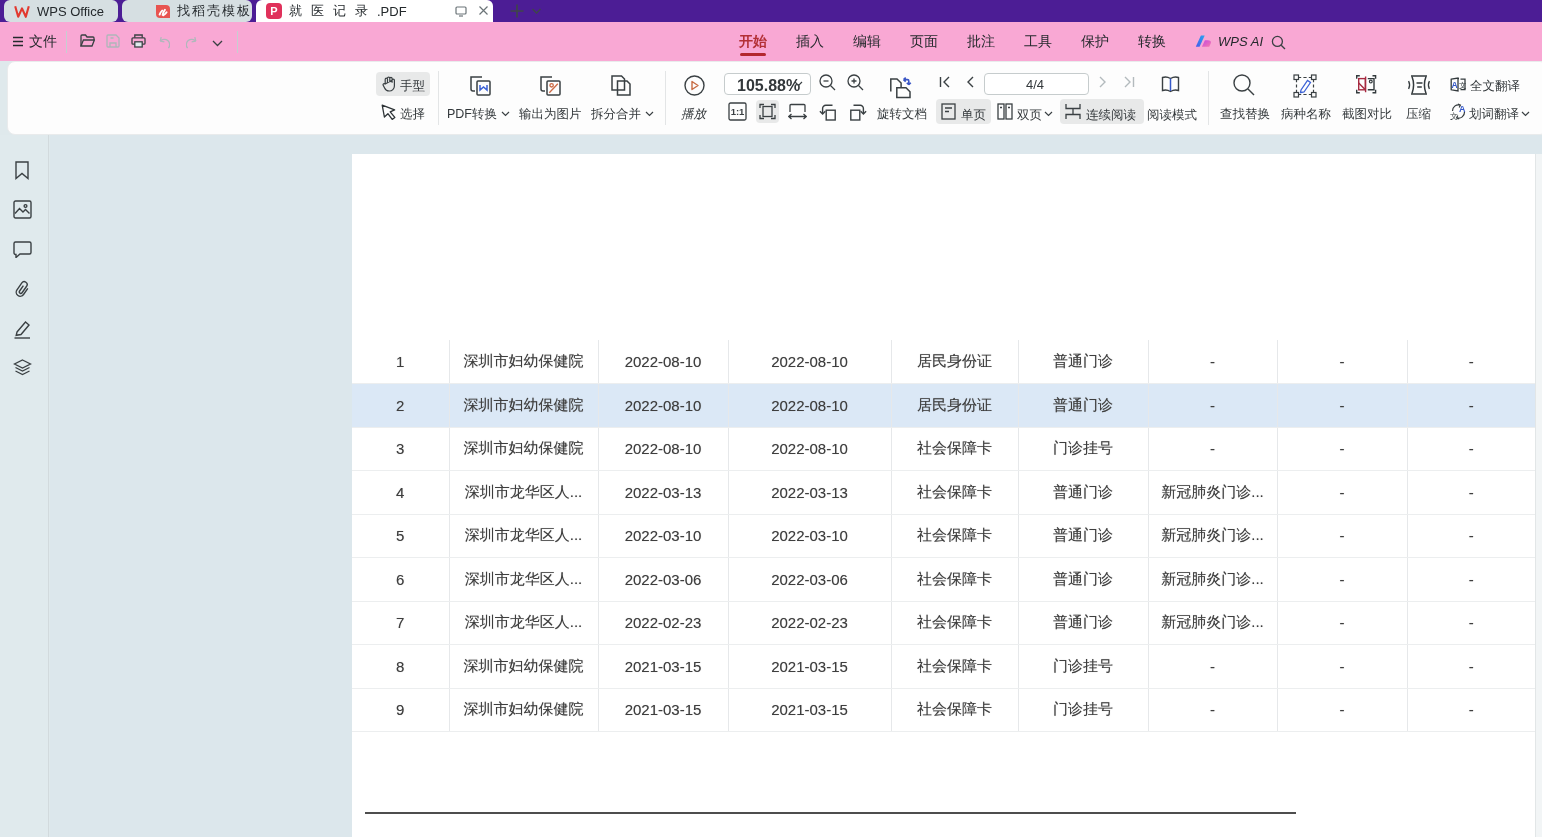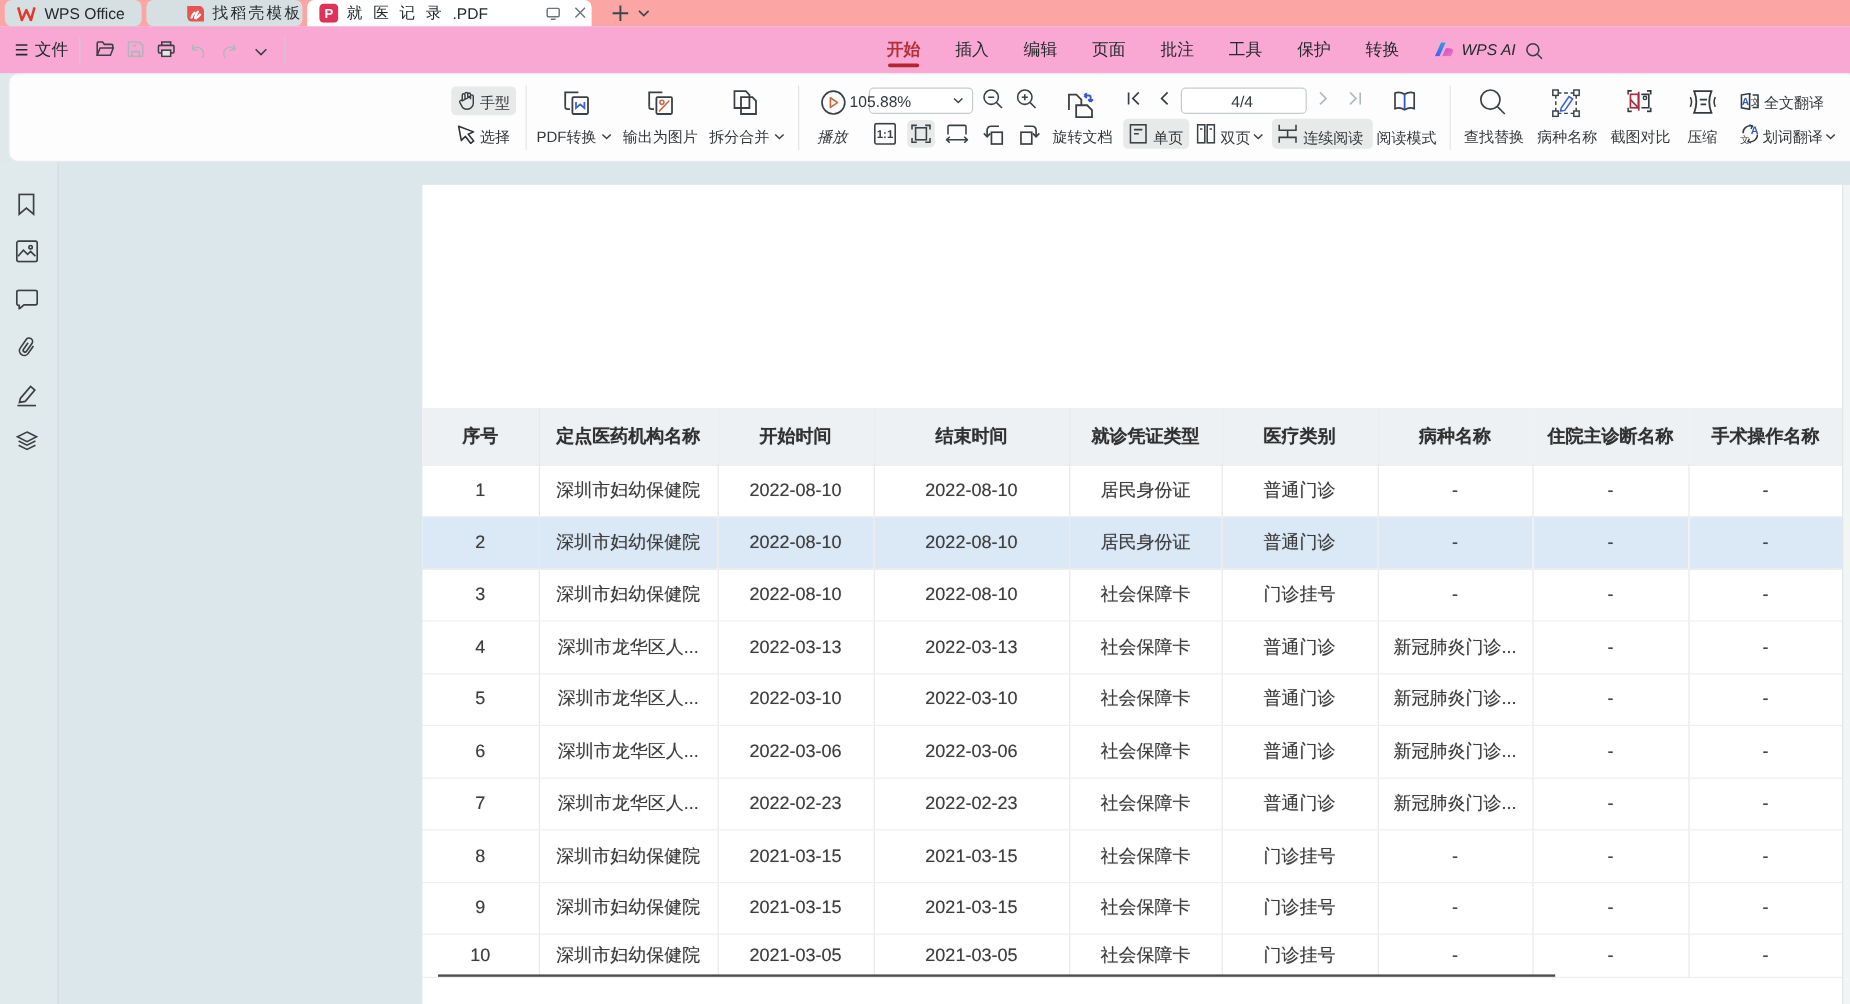--- a/index.html
+++ b/index.html
@@ -1,21 +1,21 @@
 <!DOCTYPE html>
 <html><head>
 <meta charset="utf-8">
 <style>
   * { margin:0; padding:0; box-sizing:border-box; }
   html,body { width:1542px; height:837px; overflow:hidden; }
   body { font-family:"Liberation Sans", sans-serif; background:#dfe9ec; position:relative; color:#2b3033; }
   .abs { position:absolute; }
 
   
-  #tabbar { position:absolute; left:0; top:0; width:1542px; height:22px; background:#fca5a5;text-decoration:underline; }
+  #tabbar { position:absolute; left:0; top:0; width:1542px; height:22px; background:#4c1d95;text-decoration:underline; }
   .tab { position:absolute; top:0; height:22px; border-radius:6px 6px 0 0; display:flex; align-items:center; font-size:13px; color:#24292c; }
   .tab.inactive { background:#d6dfe2; border-radius:6px; }
   .tab.active { background:#ffffff; }
 
   
   #menubar { position:absolute; left:0; top:22px; width:1542px; height:39px; background:#f9a8d4; }
   .mitem { position:absolute; top:0; height:39px; line-height:39px; font-size:14px; color:#24292c; text-align:center; }
   .vsep { position:absolute; width:1px; background:#c7ced1; }
 
   
@@ -199,21 +199,21 @@
     </svg>
   <div class="vsep" style="left:665px; top:10px; height:54px; background:#e3e5e6;"></div>
 
   <svg class="ic" style="left:684px; top:14px;" width="21" height="21" viewBox="0 0 21 21" fill="none">
       <circle cx="10.5" cy="10.5" r="9.5" stroke="#3a4043" stroke-width="1.4"></circle>
       <path d="M8 6.5 L14 10.5 L8 14.5 Z" stroke="#c76b43" stroke-width="1.4" stroke-linejoin="round"></path>
     </svg>
   <div class="tbtxt" style="left:681px; top:45px;font-style:italic;">播放</div>
 
   <div class="abs" style="left:724px; top:12px; width:87px; height:22px; background:#fff; border:1px solid #c6cccd; border-radius:4px;"></div>
-  <div class="tbtxt" style="left:708px; top:16px; font-size:13px;">105.88%</div>
+  <div class="tbtxt" style="left:737px; top:16px; font-size:16px;font-weight:bold;">105.88%</div>
   <svg class="ic" style="left:794px; top:20px;" width="9" height="6" viewBox="0 0 9 6" fill="none" stroke="#3a4043" stroke-width="1.2">
       <path d="M1 1 L4.5 4.5 L8 1"></path>
     </svg>
 
   <svg class="ic" style="left:819px; top:13px;" width="17" height="17" viewBox="0 0 17 17" fill="none" stroke="#3a4043" stroke-width="1.3">
       <circle cx="7" cy="7" r="6"></circle>
       <path d="M11.5 11.5 L16 16"></path>
       <path d="M4.5 7 h5"></path>
     </svg>
 
@@ -398,31 +398,20 @@
       <col style="width:149px">
       <col style="width:130px">
       <col style="width:163px">
       <col style="width:127px">
       <col style="width:130px">
       <col style="width:129px">
       <col style="width:130px">
       <col style="width:128px">
     </colgroup>
   <tbody>
-      <tr class="hd">
-        <td>序号</td>
-        <td>定点医药机构名称</td>
-        <td>开始时间</td>
-        <td>结束时间</td>
-        <td>就诊凭证类型</td>
-        <td>医疗类别</td>
-        <td>病种名称</td>
-        <td>住院主诊断名称</td>
-        <td>手术操作名称</td>
-      </tr>
   <tr class="dr">
         <td>1</td>
         <td>深圳市妇幼保健院</td>
         <td>2022-08-10</td>
         <td>2022-08-10</td>
         <td>居民身份证</td>
         <td>普通门诊</td>
         <td>-</td>
         <td>-</td>
         <td>-</td>
@@ -508,27 +497,16 @@
         <td>9</td>
         <td>深圳市妇幼保健院</td>
         <td>2021-03-15</td>
         <td>2021-03-15</td>
         <td>社会保障卡</td>
         <td>门诊挂号</td>
         <td>-</td>
         <td>-</td>
         <td>-</td>
       </tr>
-  <tr class="dr last">
-        <td>10</td>
-        <td>深圳市妇幼保健院</td>
-        <td>2021-03-05</td>
-        <td>2021-03-05</td>
-        <td>社会保障卡</td>
-        <td>门诊挂号</td>
-        <td>-</td>
-        <td>-</td>
-        <td>-</td>
-      </tr>
 </tbody>
   </table>
 
 <div class="abs" style="left:365px; top:812px; width:931px; height:2px; background:#4e4e4e;"></div>
 
 </body></html>

